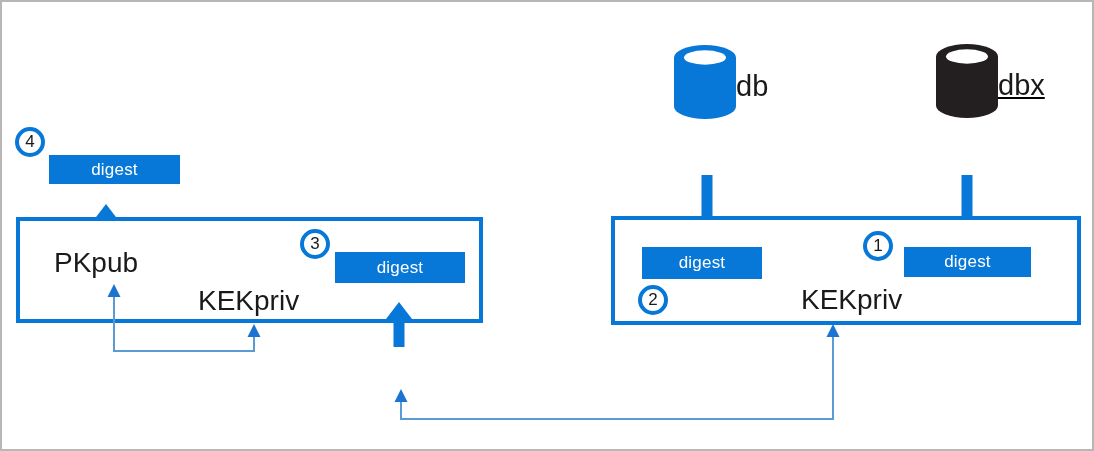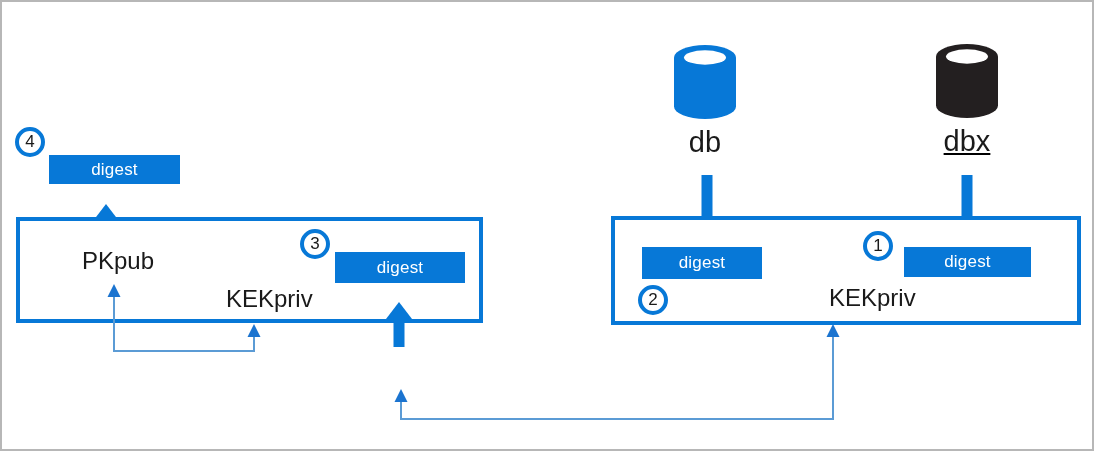--- a/index.html
+++ b/index.html
@@ -39,27 +39,26 @@
     width:30px;height:30px;
     border:4px solid var(--accent);
     border-radius:50%;
     background:#fff;
     color:var(--ink);
     font-size:17px;
     display:flex;align-items:center;justify-content:center;
   }
   .key-label{
     color:var(--ink);
-    font-size:24px;
+    font-size:28px;
     white-space:nowrap;
     line-height:1.1;
-    margin-left:28px;
   }
   .cyl-group{
-    display:flex;flex-direction:column;align-items:center;
+    display:flex;flex-direction:row;align-items:center;
   }
   .cyl-label{
     color:var(--ink);
     font-size:29px;
     margin-top:9px;
     line-height:1;
   }
   svg{display:block;}
 </style>
 </head>

